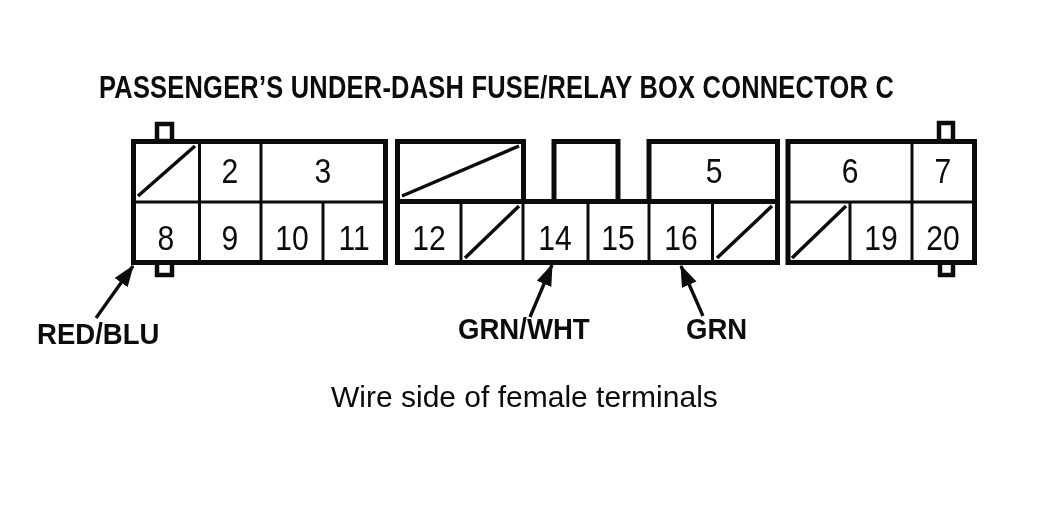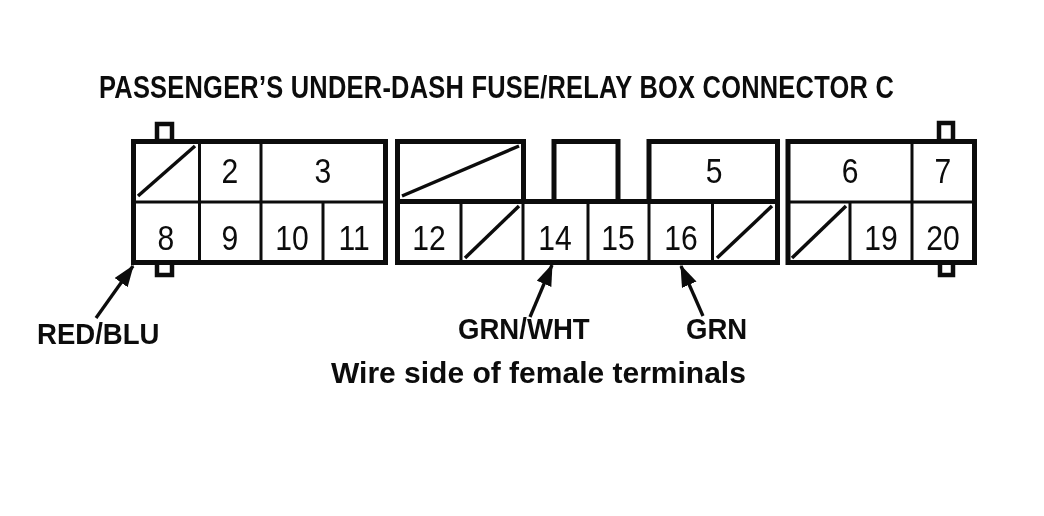--- a/index.html
+++ b/index.html
@@ -12,21 +12,21 @@
     position:absolute;left:99px;top:70px;font-size:31px;font-weight:700;
     white-space:nowrap;letter-spacing:0.3px;transform:scaleX(0.82);transform-origin:left top;
   }
   .diagram-svg{position:absolute;left:0;top:0;width:1044px;height:516px;}
   svg text{font-family:"Liberation Sans",sans-serif;}
   .wire-label{
     position:absolute;font-size:29px;font-weight:700;white-space:nowrap;line-height:1.1;
     transform:scaleX(0.95);transform-origin:left top;
   }
   .caption{
-    position:absolute;left:331px;top:356px;font-size:30px;font-weight:700;white-space:nowrap;
+    position:absolute;left:331px;top:380px;font-size:30px;font-weight:400;white-space:nowrap;
   }
   .figure-id{
     position:absolute;left:33px;top:418px;font-size:27px;font-weight:400;white-space:nowrap;
   }
 </style>
 </head>
 <body>
 
 <div class="canvas">
 

